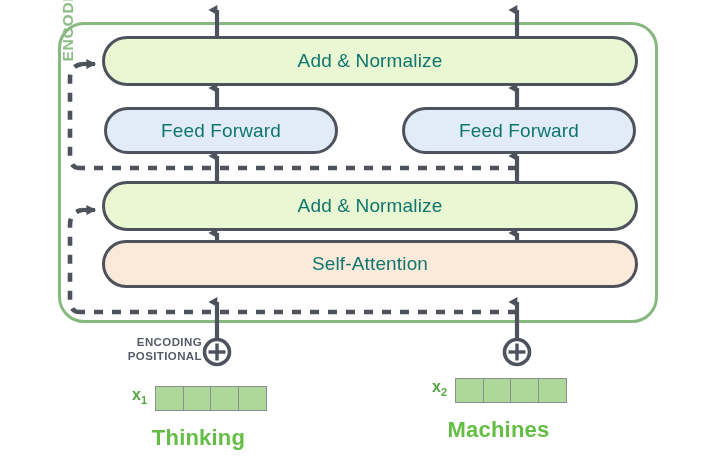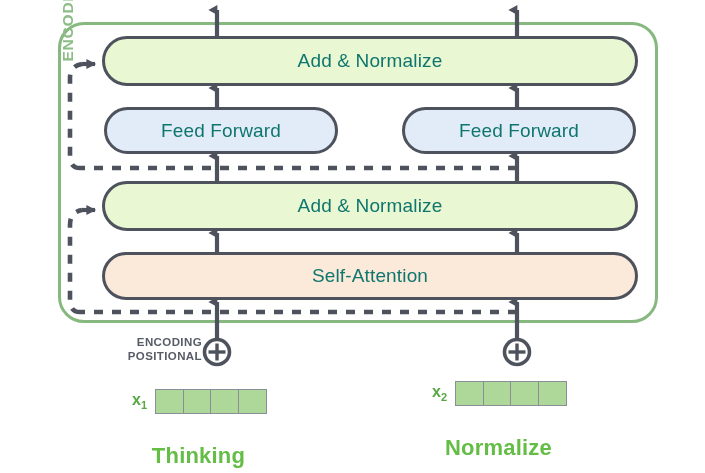--- a/index.html
+++ b/index.html
@@ -68,21 +68,21 @@
   }
   .pill.ffwd {
     background: #e2ecf8;
   }
   .pill.selfatt {
     background: #fbeada;
   }
   
   #addnorm-top   { left: 102px; top: 36px;  width: 536px; height: 50px; }
   #addnorm-mid   { left: 102px; top: 181px; width: 536px; height: 50px; }
-  #selfattention { left: 102px; top: 252px; width: 536px; height: 48px; }
+  #selfattention { left: 102px; top: 240px; width: 536px; height: 48px; }
   #ffwd-left     { left: 104px; top: 107px; width: 234px; height: 47px; }
   #ffwd-right    { left: 402px; top: 107px; width: 234px; height: 47px; }
 
   
   .pe-label {
     position: absolute;
     left: 92px;
     top: 336px;
     width: 110px;
     text-align: right;
@@ -97,21 +97,20 @@
     position: absolute;
     width: 200px;
   }
   #token-1 { left: 117px; top: 386px; }
   #token-2 { left: 417px; top: 378px; }
 
   .vec-row {
     position: relative;
     height: 30px;
     display: flex;
-    align-items: center;
   }
   .vec-label {
     width: 38px;
     text-align: right;
     padding-right: 8px;
     color: #57a845;
     font-size: 16px;
     font-weight: bold;
     box-sizing: border-box;
   }
@@ -126,21 +125,21 @@
     width: 29px;
     height: 25px;
     background: #aed89a;
     border: 1.5px solid #8a8f96;
     margin-left: -1.5px;
     box-sizing: border-box;
   }
   .vec-cell:first-child { margin-left: 0; }
 
   .word {
-    margin-top: 27px;
+    margin-top: 9px;
     width: 163px;
     text-align: center;
     color: #64bd45;
     font-size: 22px;
     font-weight: bold;
     letter-spacing: 0.2px;
   }
 </style>
 </head>
 <body>
@@ -244,16 +243,16 @@
       <div class="vec-label">
         <span>x</span><sub>2</sub>
       </div>
       <div class="vec-cells">
         <div class="vec-cell"></div>
         <div class="vec-cell"></div>
         <div class="vec-cell"></div>
         <div class="vec-cell"></div>
       </div>
     </div>
-    <div class="word">Normalize</div>
+    <div class="word">Machines</div>
   </div>
 
 </div>
 
 </body></html>

